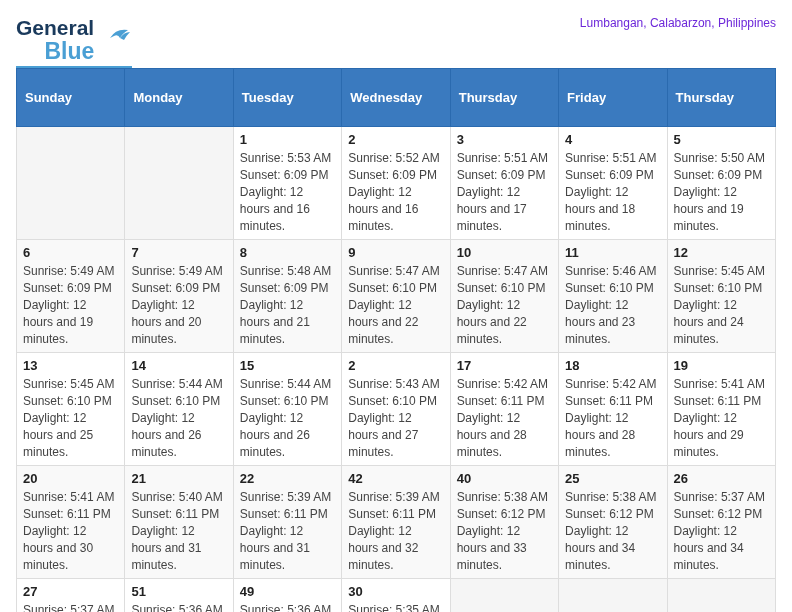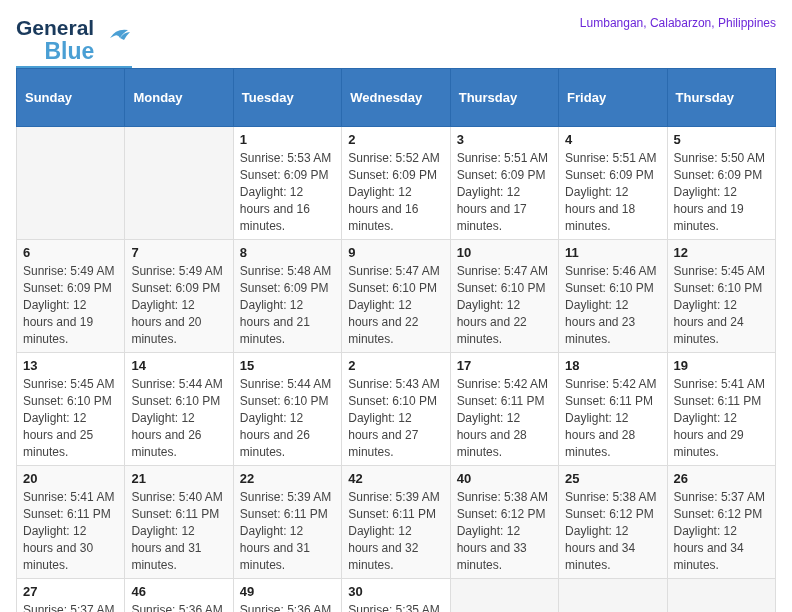--- a/index.html
+++ b/index.html
@@ -225,21 +225,21 @@
           <span class="day-number">26</span>
           <div class="cell-text">Sunrise: 5:37 AM<br>Sunset: 6:12 PM<br>Daylight: 12 hours and 34 minutes.</div>
         </td>
       </tr>
       <tr>
         <td>
           <span class="day-number">27</span>
           <div class="cell-text">Sunrise: 5:37 AM<br>Sunset: 6:12 PM<br>Daylight: 12 hours and 35 minutes.</div>
         </td>
         <td>
-          <span class="day-number">46</span>
+          <span class="day-number">51</span>
           <div class="cell-text">Sunrise: 5:36 AM<br>Sunset: 6:12 PM<br>Daylight: 12 hours and 36 minutes.</div>
         </td>
         <td>
           <span class="day-number">49</span>
           <div class="cell-text">Sunrise: 5:36 AM<br>Sunset: 6:13 PM<br>Daylight: 12 hours and 36 minutes.</div>
         </td>
         <td>
           <span class="day-number">30</span>
           <div class="cell-text">Sunrise: 5:35 AM<br>Sunset: 6:13 PM<br>Daylight: 12 hours and 37 minutes.</div>
         </td>

